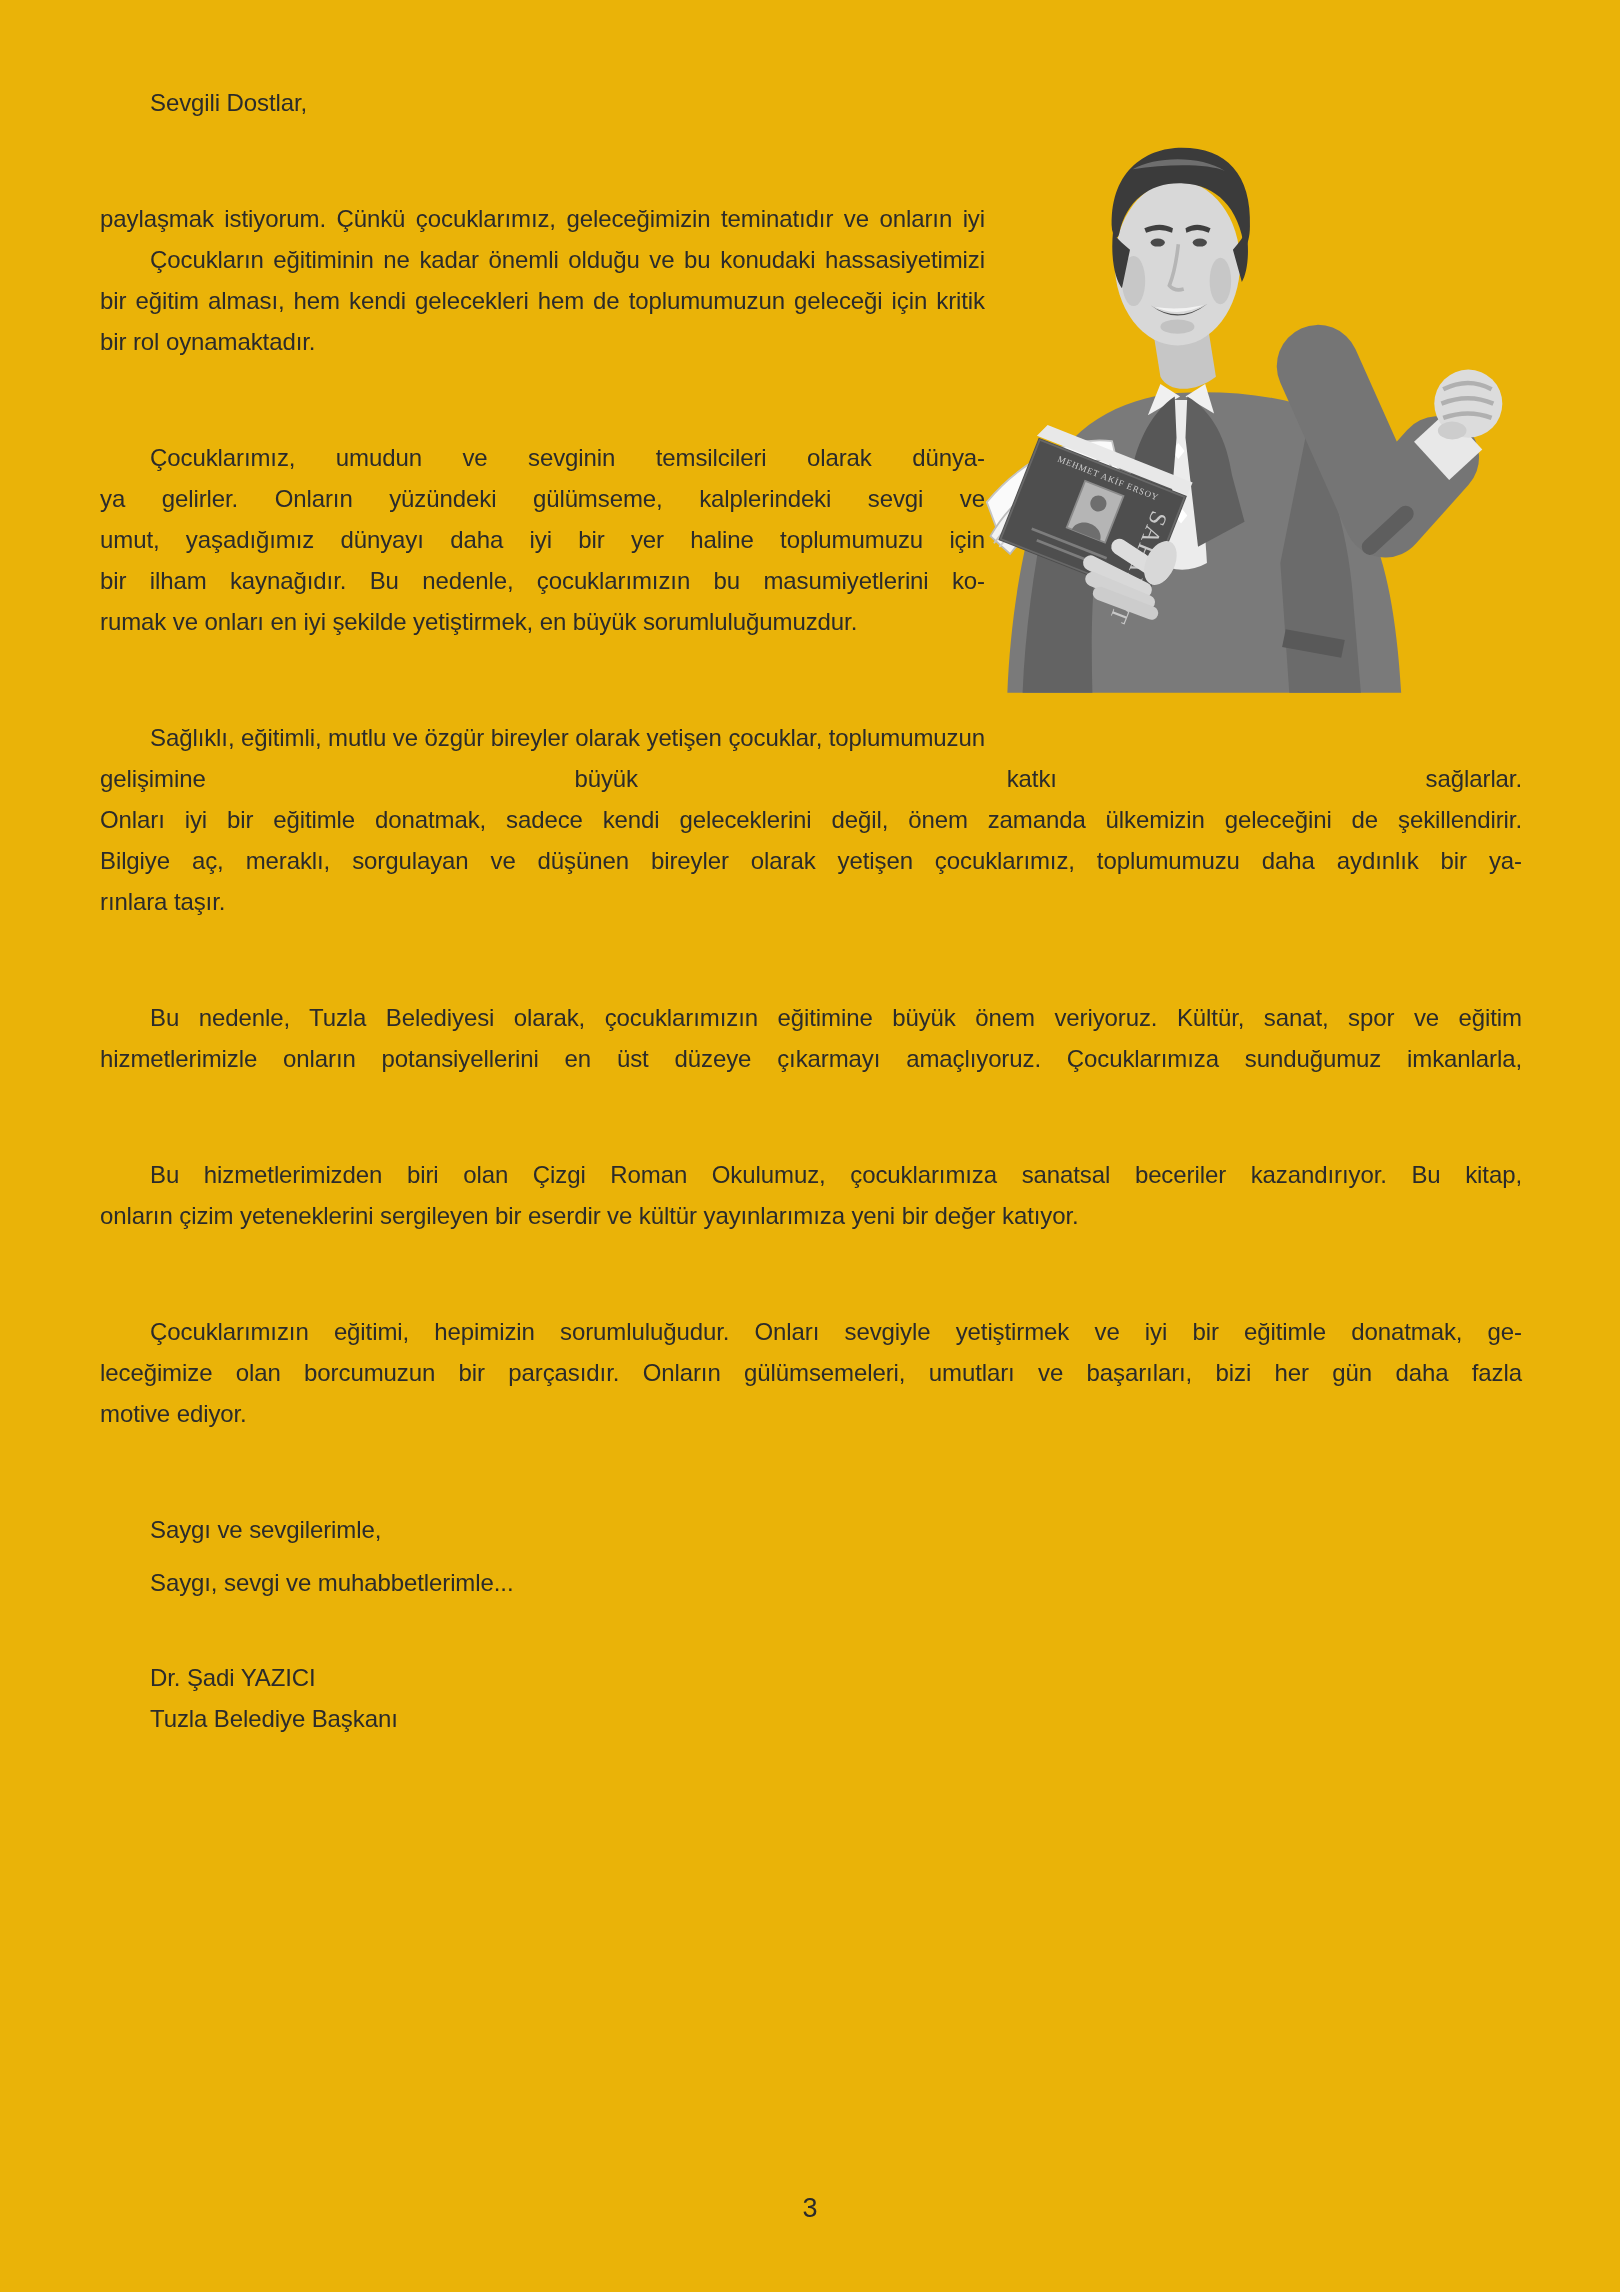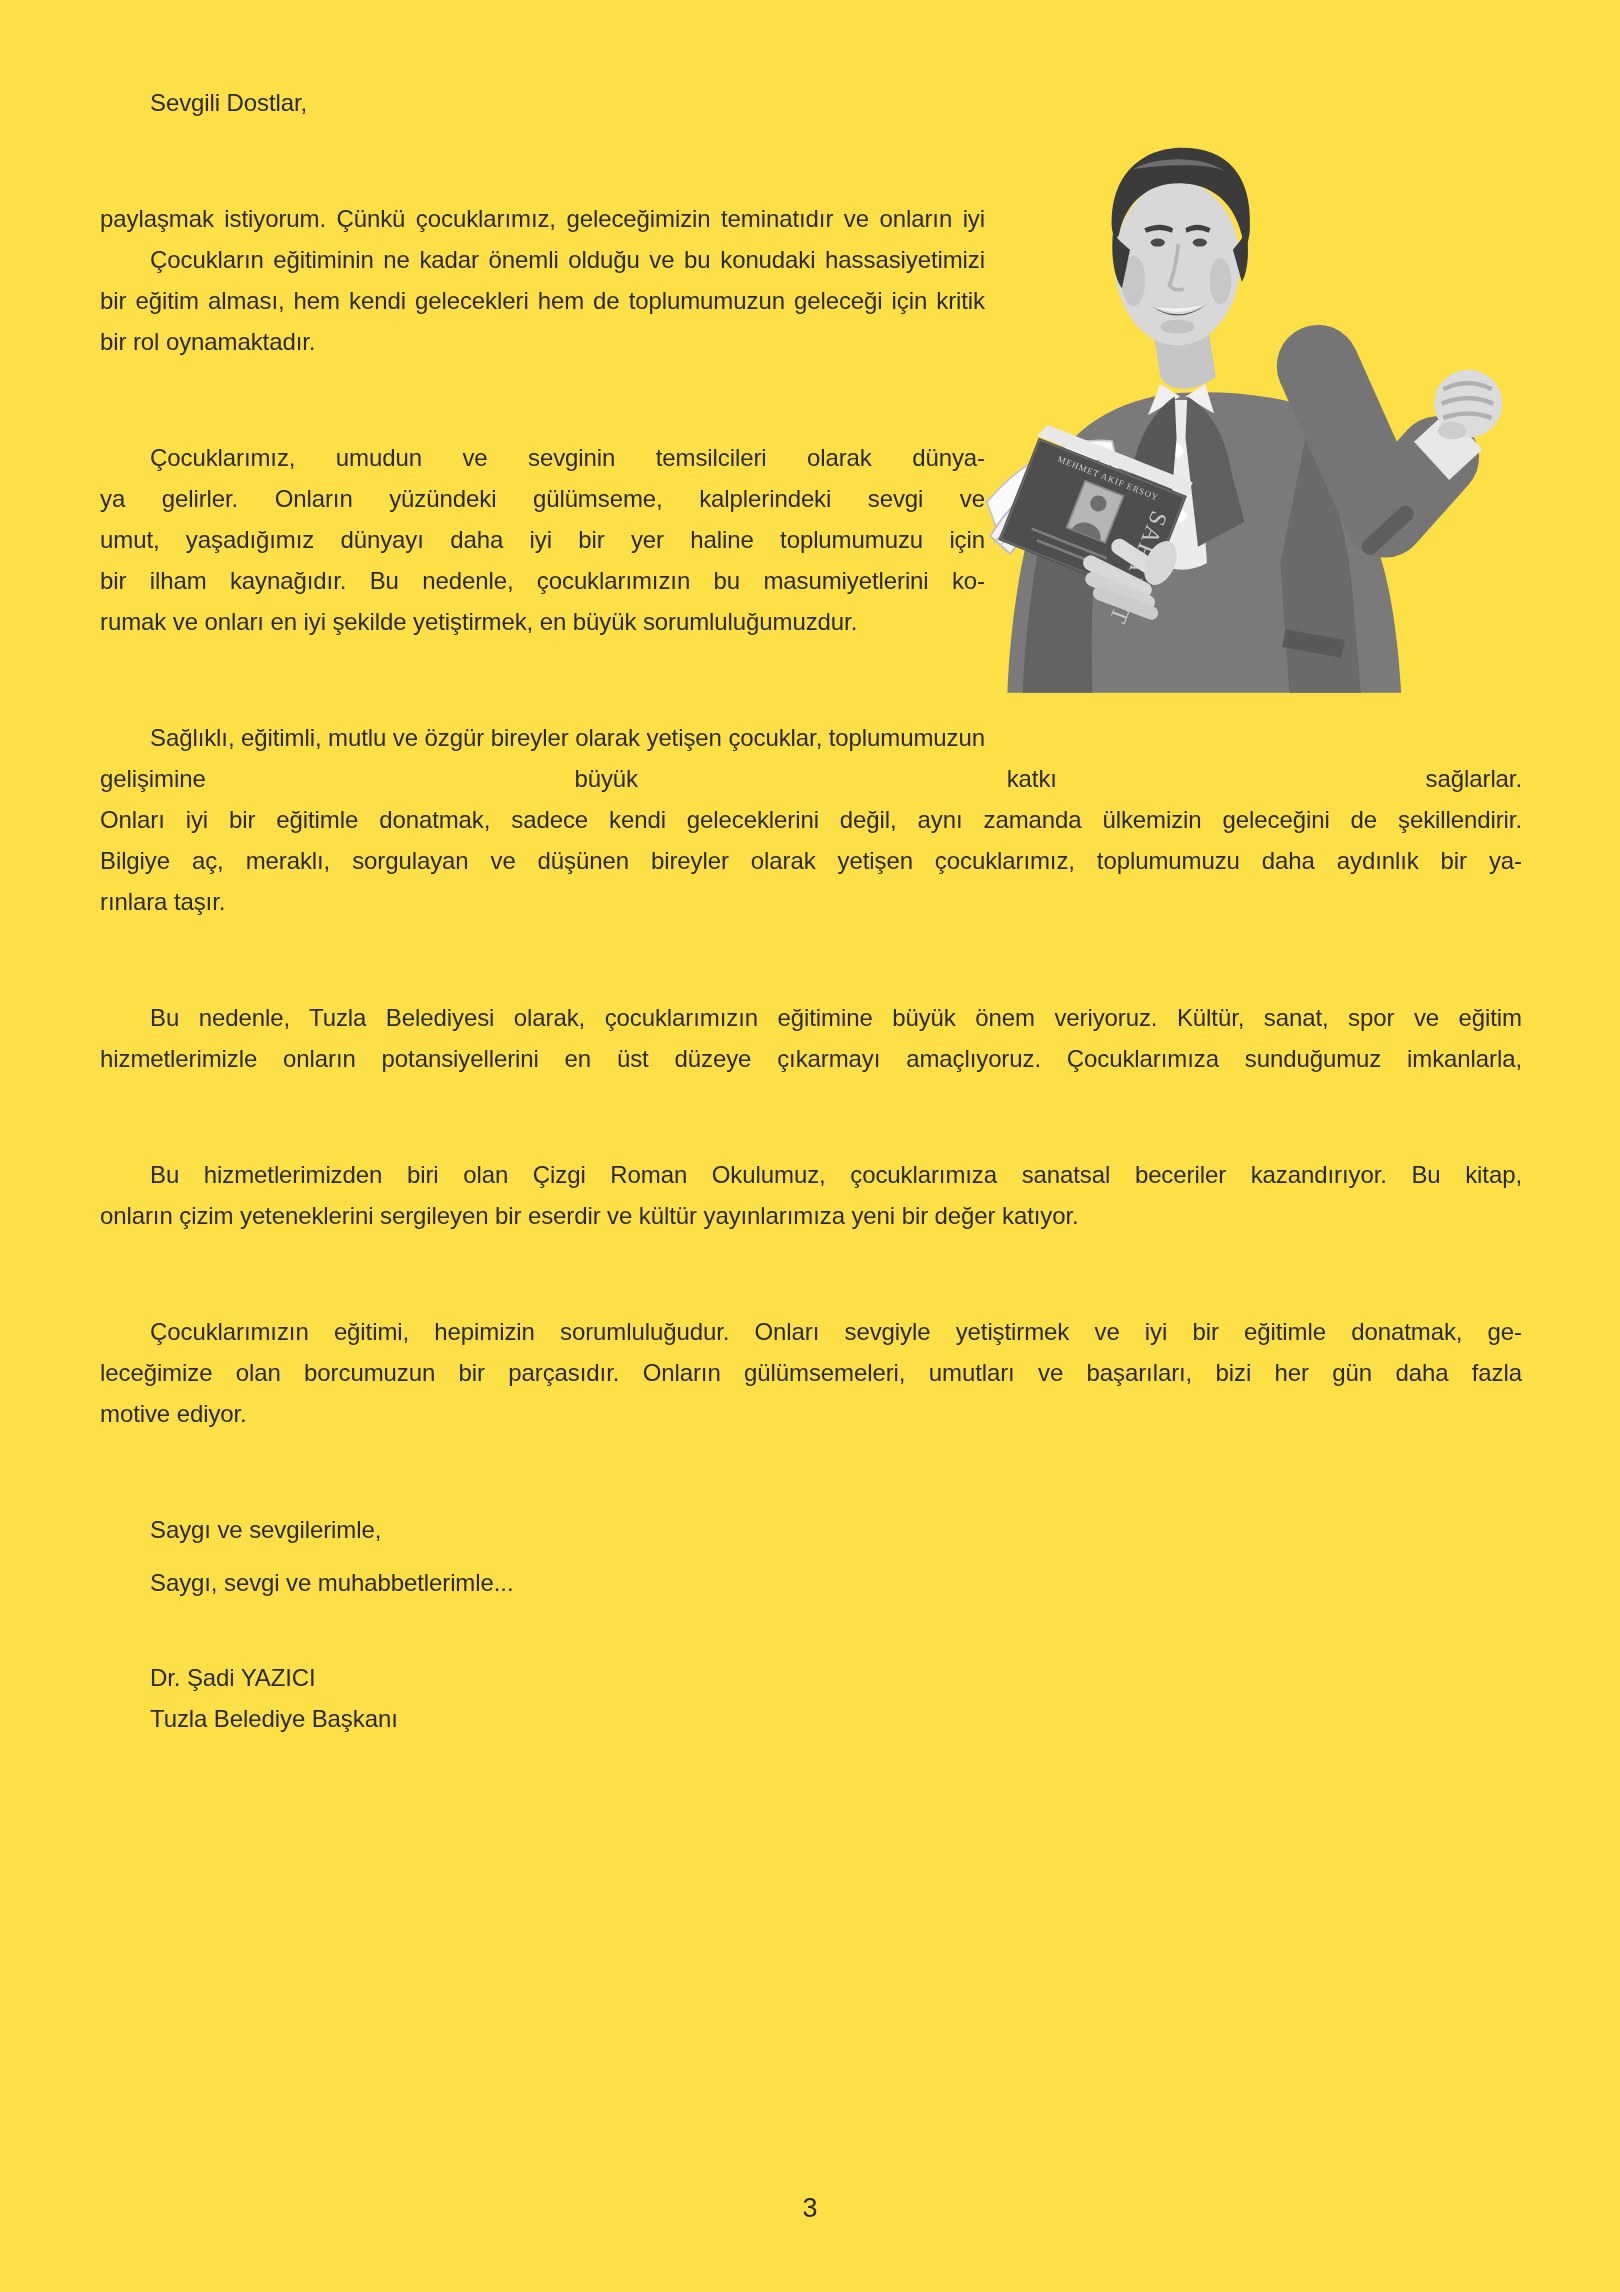--- a/index.html
+++ b/index.html
@@ -1,20 +1,20 @@
 <!DOCTYPE html>
 <html lang="tr" style="font-size:14.3px"><head>
 <meta charset="utf-8">
 <style>
   html,body{margin:0;padding:0;background:#9a9a9a;}
   .page{
     position:relative;
     width:1620px;height:2293px;
     margin:0 auto;
-    background:#fde047;
+    background:#eab308;
     font-family:"Liberation Sans",sans-serif;
     color:#2b2b2b;
     overflow:hidden;
   }
   .content{
     position:absolute;left:100px;top:82px;width:1422px;
   }
   .salutation{
     font-size:24px;line-height:41px;text-indent:50px;margin:0 0 75px 0;
     letter-spacing:-0.1px;
@@ -152,21 +152,21 @@
         </div>
         <div class="para">
           <div class="ln first">Çocuklarımız, umudun ve sevginin temsilcileri olarak dünya-</div>
           <div class="ln">ya gelirler. Onların yüzündeki gülümseme, kalplerindeki sevgi ve</div>
           <div class="ln">umut, yaşadığımız dünyayı daha iyi bir yer haline toplumumuzu için</div>
           <div class="ln">bir ilham kaynağıdır. Bu nedenle, çocuklarımızın bu masumiyetlerini ko-</div>
           <div class="ln last">rumak ve onları en iyi şekilde yetiştirmek, en büyük sorumluluğumuzdur.</div>
         </div>
         <div class="para">
           <div class="ln first">Sağlıklı, eğitimli, mutlu ve özgür bireyler olarak yetişen çocuklar, toplumumuzun gelişimine büyük katkı sağlarlar.</div>
-          <div class="ln">Onları iyi bir eğitimle donatmak, sadece kendi geleceklerini değil, aynı zamanda ülkemizin geleceğini de şekillendirir.</div>
+          <div class="ln">Onları iyi bir eğitimle donatmak, sadece kendi geleceklerini değil, önem zamanda ülkemizin geleceğini de şekillendirir.</div>
           <div class="ln">Bilgiye aç, meraklı, sorgulayan ve düşünen bireyler olarak yetişen çocuklarımız, toplumumuzu daha aydınlık bir ya-</div>
           <div class="ln last">rınlara taşır.</div>
         </div>
         <div class="para">
           <div class="ln first">Bu nedenle, Tuzla Belediyesi olarak, çocuklarımızın eğitimine büyük önem veriyoruz. Kültür, sanat, spor ve eğitim</div>
           <div class="ln">hizmetlerimizle onların potansiyellerini en üst düzeye çıkarmayı amaçlıyoruz. Çocuklarımıza sunduğumuz imkanlarla,</div>
         </div>
         <div class="para">
           <div class="ln first">Bu hizmetlerimizden biri olan Çizgi Roman Okulumuz, çocuklarımıza sanatsal beceriler kazandırıyor. Bu kitap,</div>
           <div class="ln last">onların çizim yeteneklerini sergileyen bir eserdir ve kültür yayınlarımıza yeni bir değer katıyor.</div>

